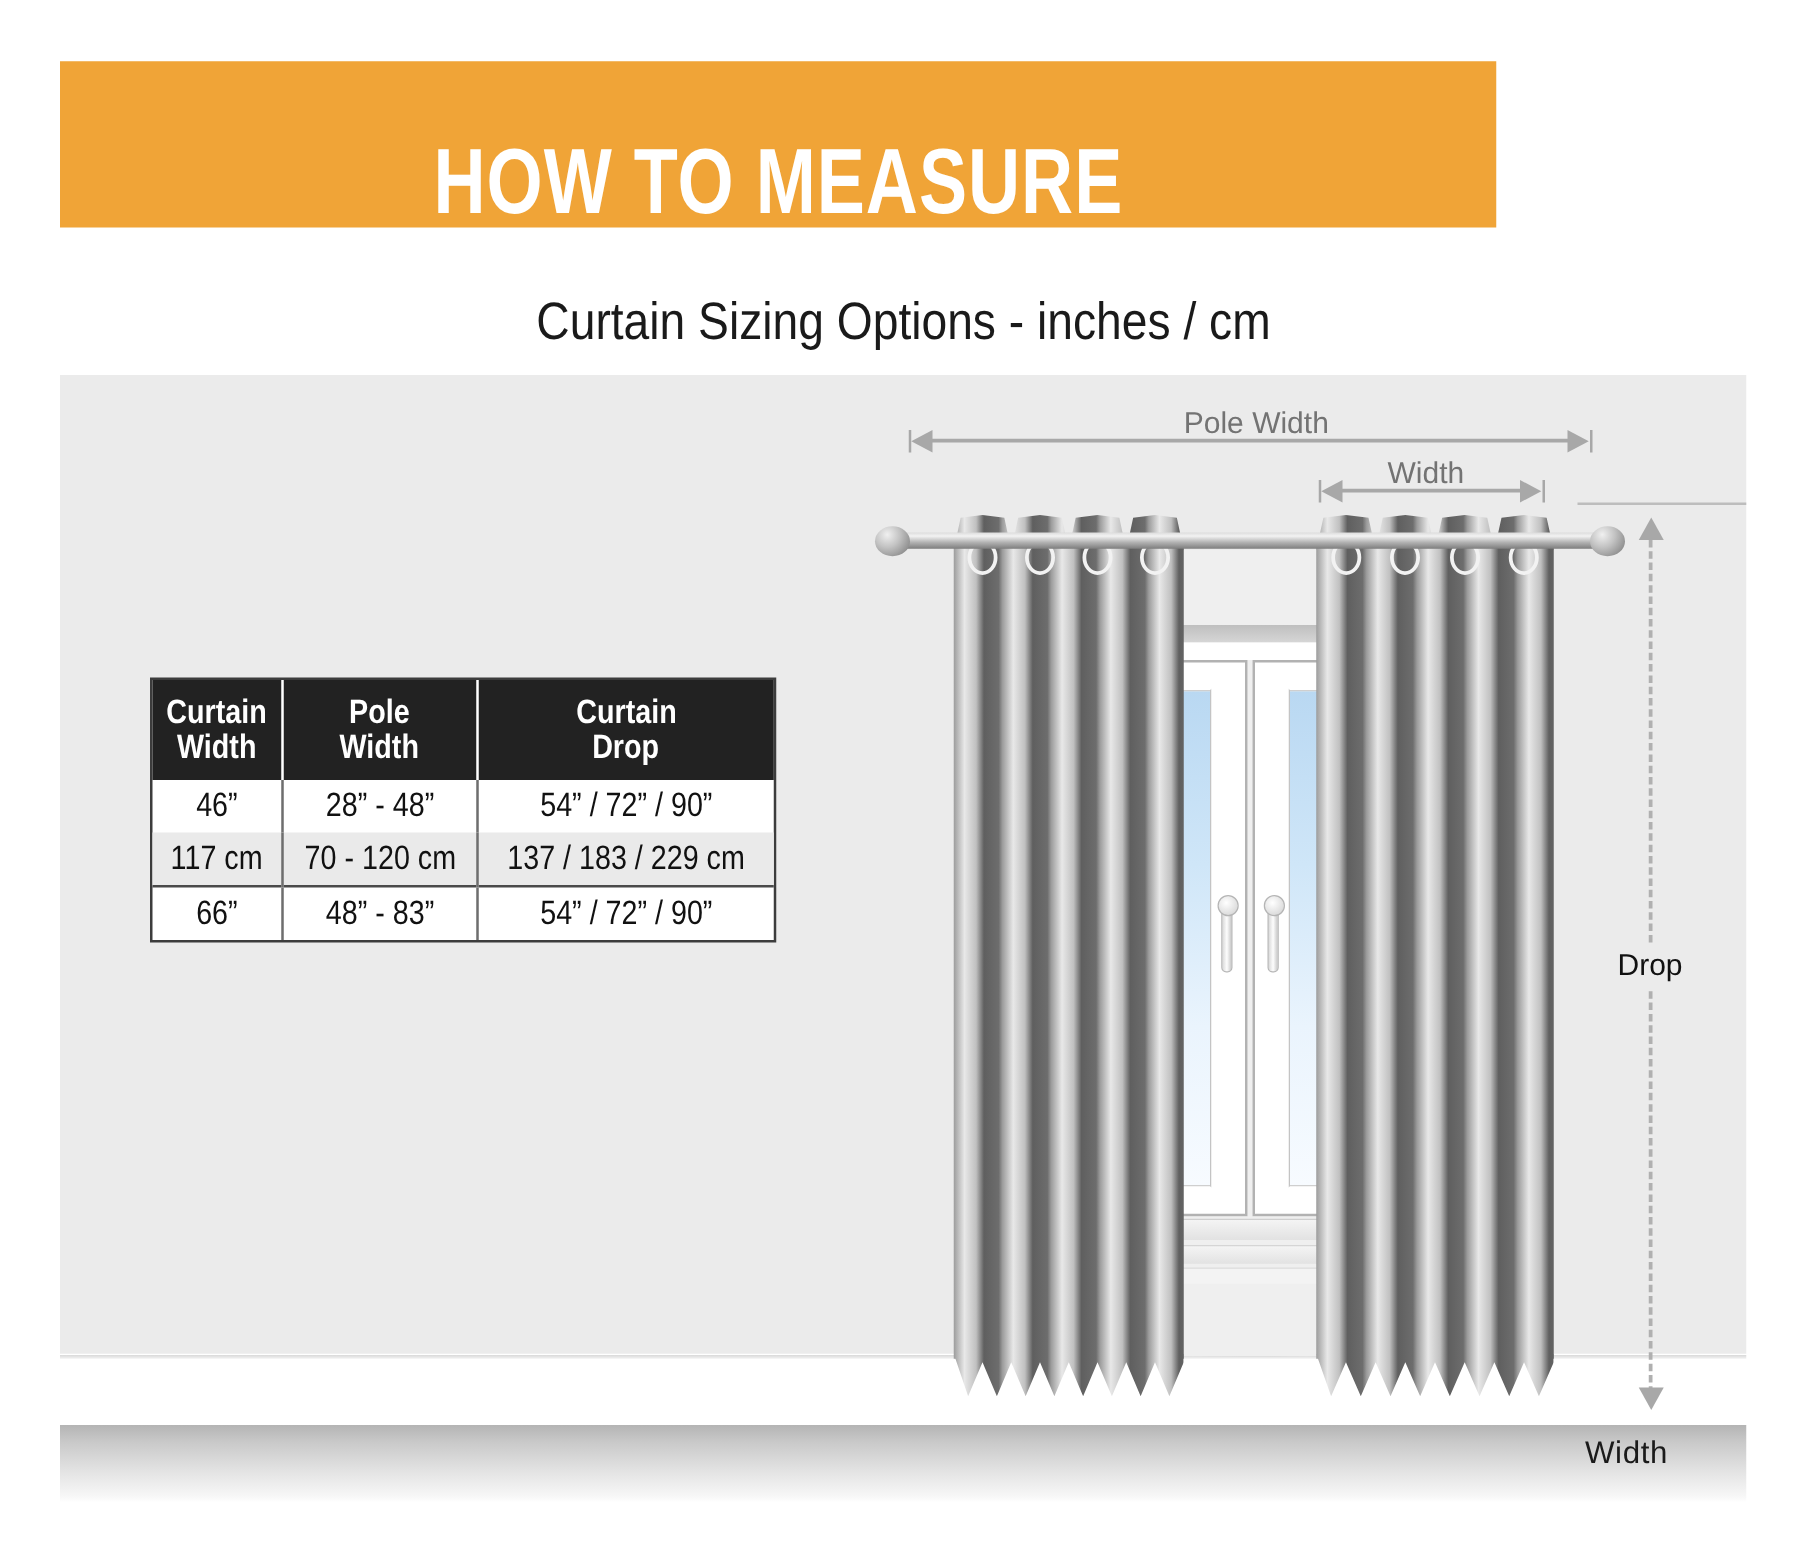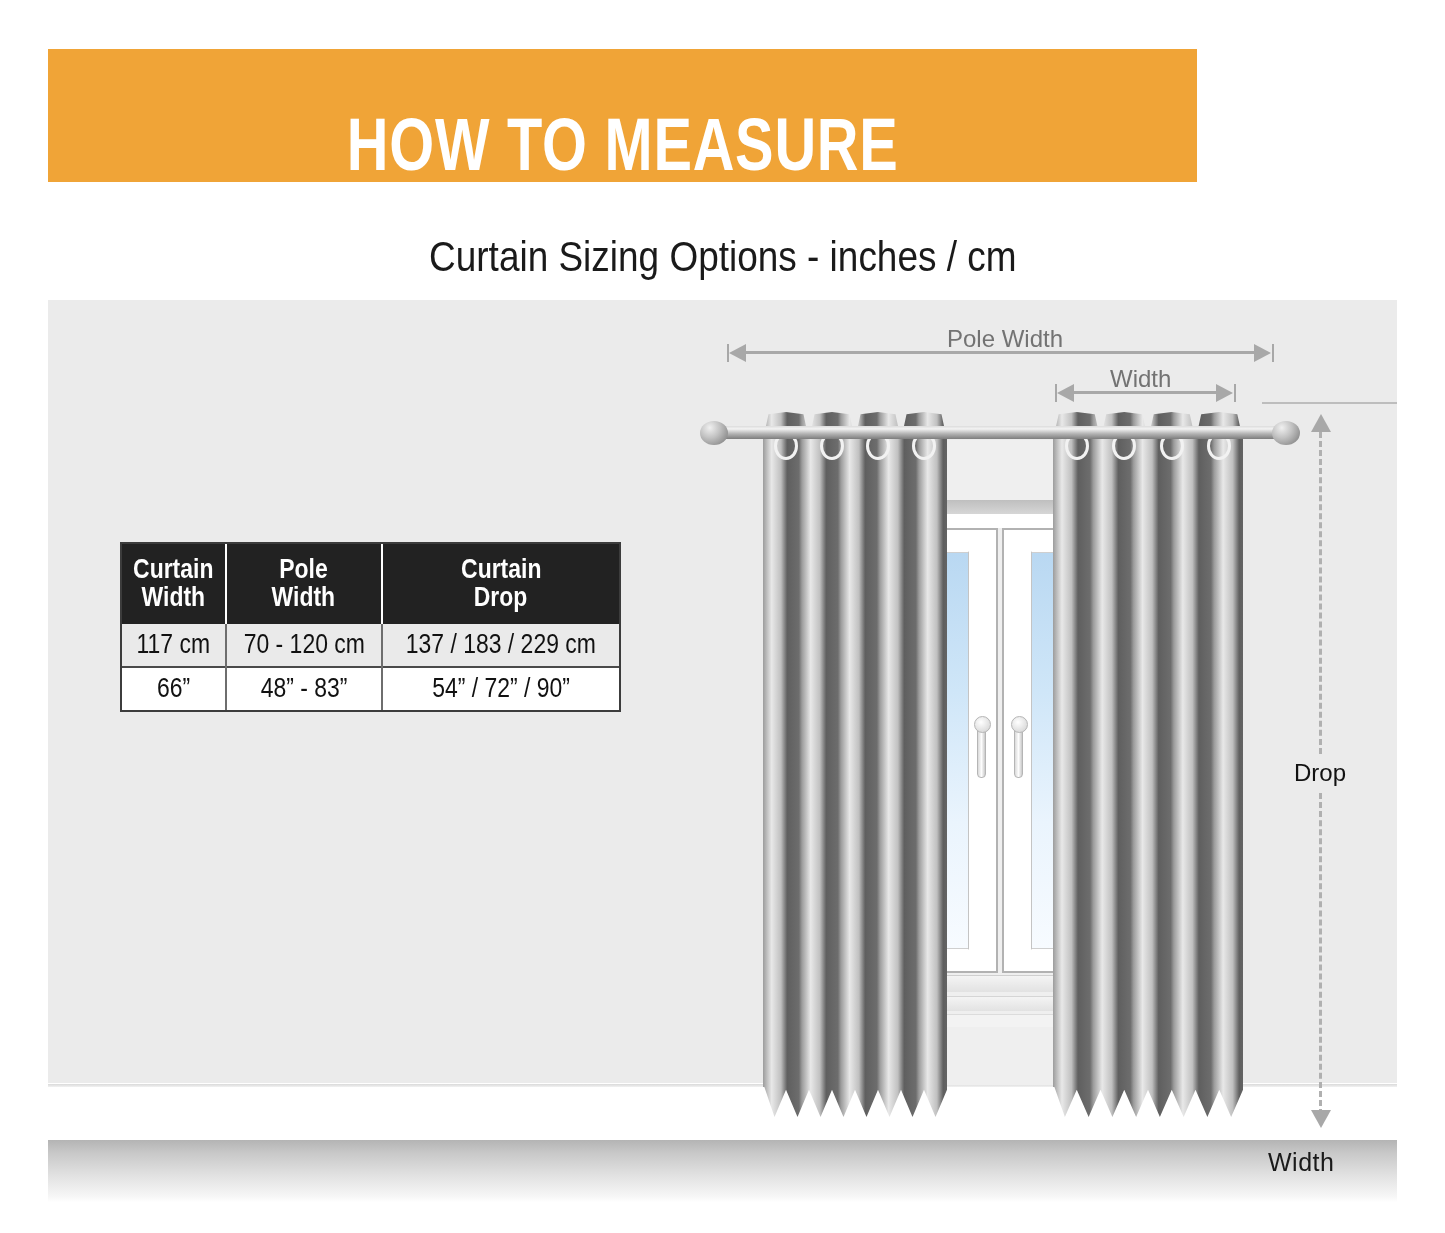--- a/index.html
+++ b/index.html
@@ -286,20 +286,25 @@
         <span>Pole</span><br>
         <span>Width</span>
       </th>
       <th>
         <span>Curtain</span><br>
         <span>Drop</span>
       </th>
     </tr>
   </thead>
   <tbody id="table-body">
+      <tr>
+        <td><span>46”</span></td>
+        <td><span>28” - 48”</span></td>
+        <td><span>54” / 72” / 90”</span></td>
+      </tr>
       <tr class="alt">
         <td><span>117 cm</span></td>
         <td><span>70 - 120 cm</span></td>
         <td><span>137 / 183 / 229 cm</span></td>
       </tr>
       <tr class="grp">
         <td><span>66”</span></td>
         <td><span>48” -  83”</span></td>
         <td><span>54” / 72” / 90”</span></td>
       </tr>

